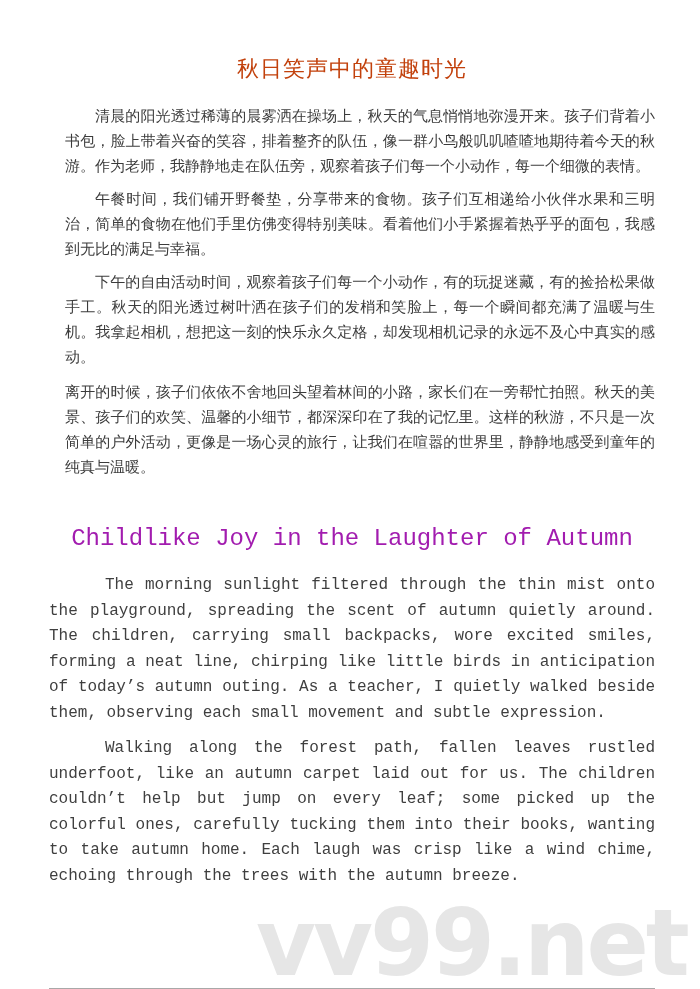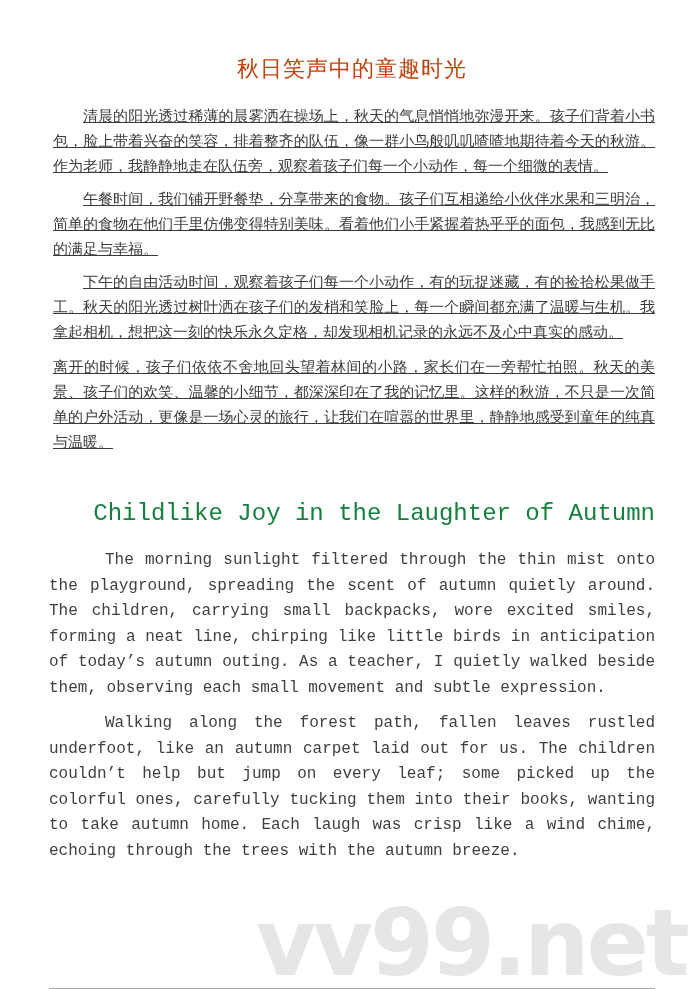--- a/index.html
+++ b/index.html
@@ -41,39 +41,38 @@
   .zh-title {
     margin: 54px 0 20px 0;
     text-align: center;
     font-size: 22px;
     font-weight: 400;
     letter-spacing: 1px;
     color: #c2410c;
     font-family: "DejaVu Serif", "Liberation Serif", serif;
   }
   p.zh {
-    margin: 8px 0 0 4px;
+    margin: 8px 0 0 16px;
     font-size: 15px;
     line-height: 25px;
     color: #3b3b3b;
     text-align: justify;
     text-indent: 2em;
     font-family: "DejaVu Serif", "Liberation Serif", serif;
-    text-decoration: underline;
   }
   p.zh.no-indent {
     text-indent: 0;
     margin-top: 10px;
   }
   .en-title {
     margin: 45px 0 0 0;
-    text-align: right;
+    text-align: center;
     font-size: 24px;
     font-weight: 400;
-    color: #15803d;
+    color: #a21caf;
     font-family: "Liberation Mono", "DejaVu Sans Mono", monospace;
     white-space: nowrap;
   }
   p.en {
     margin: 10px 0 0 0;
     font-size: 16px;
     line-height: 25.5px;
     color: #3f3f3f;
     text-align: justify;
     text-indent: 3.5em;

